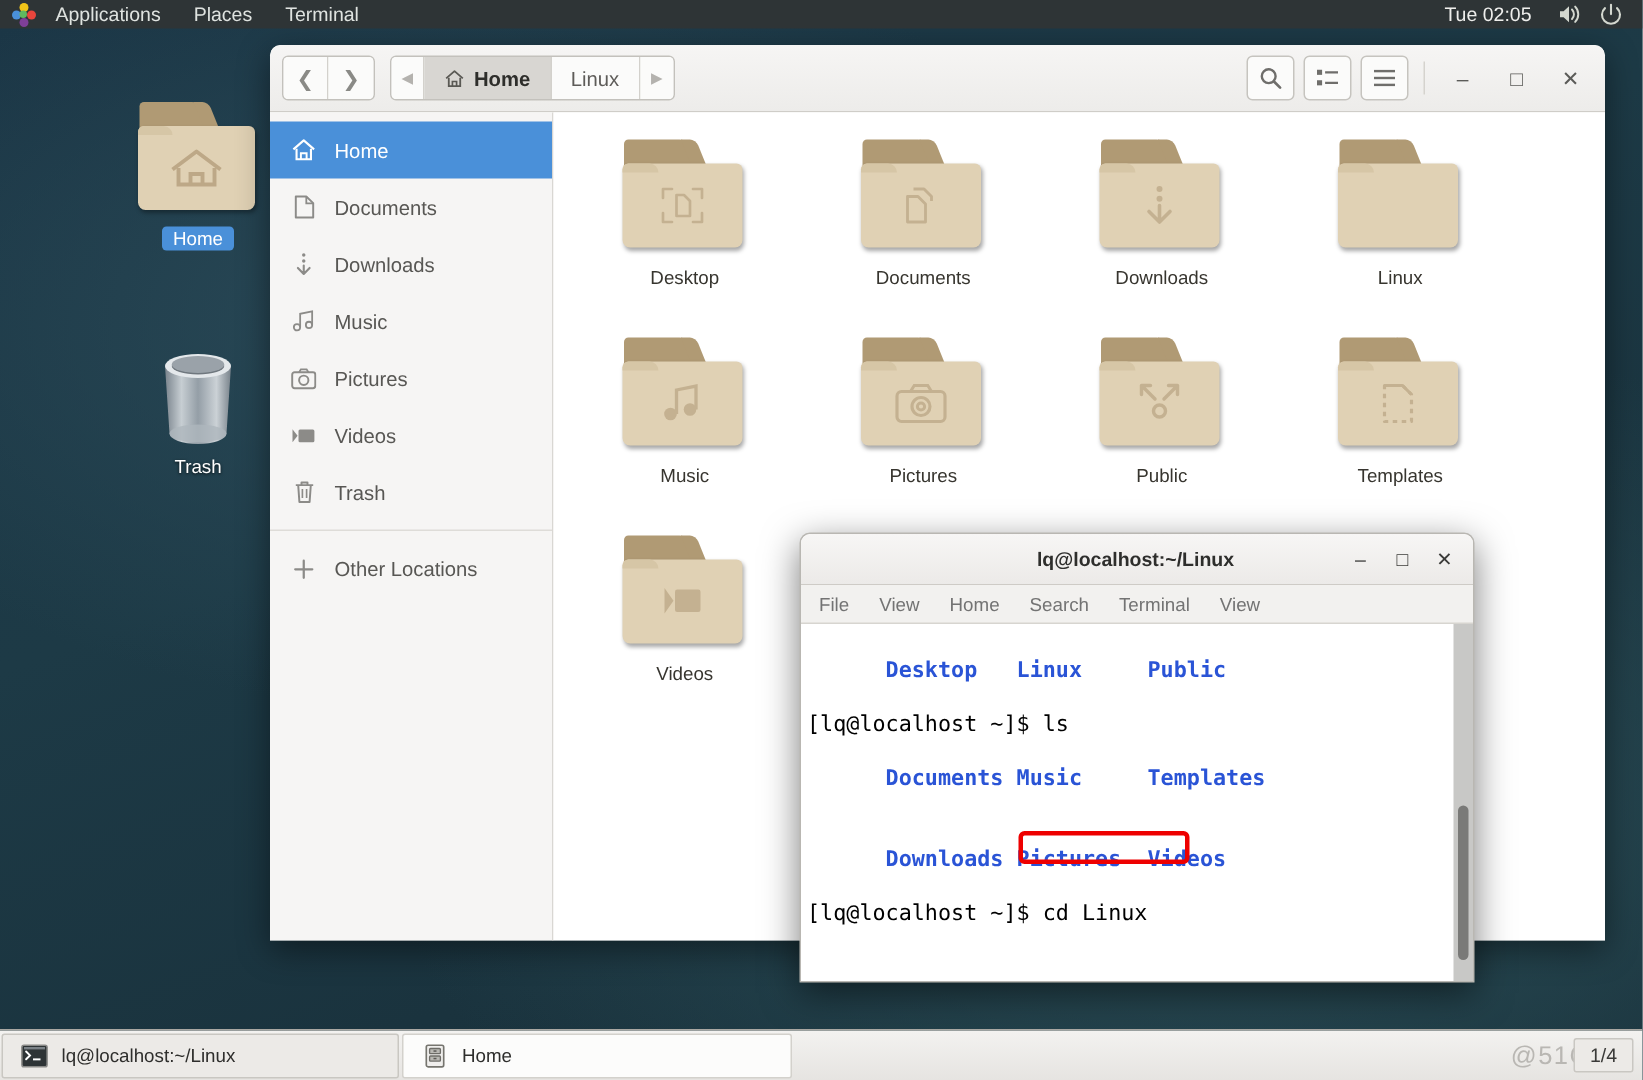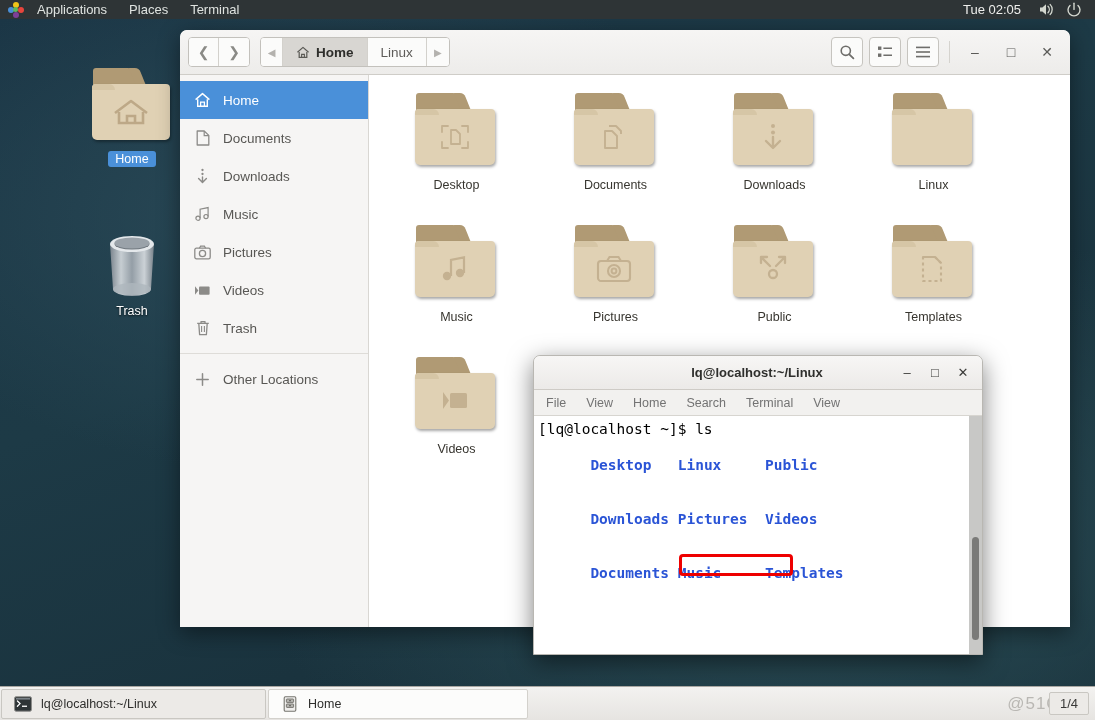--- a/index.html
+++ b/index.html
@@ -626,34 +626,35 @@
     <span>File</span>
     <span>View</span>
     <span>Home</span>
     <span>Search</span>
     <span>Terminal</span>
     <span>View</span>
   </div>
 
   <div id="term-screen">
 
-    <div class="line"><span>[lq@localhost ~]$ </span><span>ls</span></div>
-
     <div class="line">
       <span class="cblue">Desktop</span><span>   </span><span class="cblue">Linux</span><span>     </span><span class="cblue">Public</span>
     </div>
 
+    <div class="line"><span>[lq@localhost ~]$ </span><span>ls</span></div>
+
+    <div class="line">
+      <span class="cblue">Documents</span><span> </span><span class="cblue">Music</span><span>     </span><span class="cblue">Templates</span>
+    </div>
+
     <div class="line">
       <span class="cblue">Downloads</span><span> </span><span class="cblue">Pictures</span><span>  </span><span class="cblue">Videos</span>
     </div>
 
-    <div class="line">
-      <span class="cblue">Documents</span><span> </span><span class="cblue">Music</span><span>     </span><span class="cblue">Templates</span>
-    </div>
-
+    <div class="line"><span>[lq@localhost ~]$ </span><span>cd Linux</span></div>
 
 
     <div id="hl-box"></div>
 
     <div id="term-scrollbar">
       <div class="thumb"></div>
     </div>
   </div>
 </div>
 

